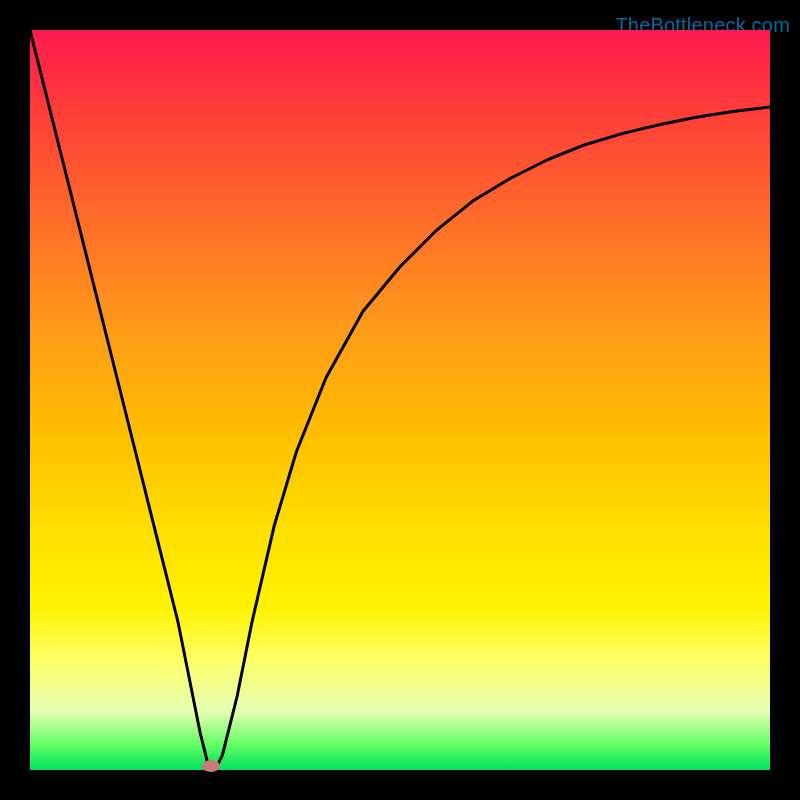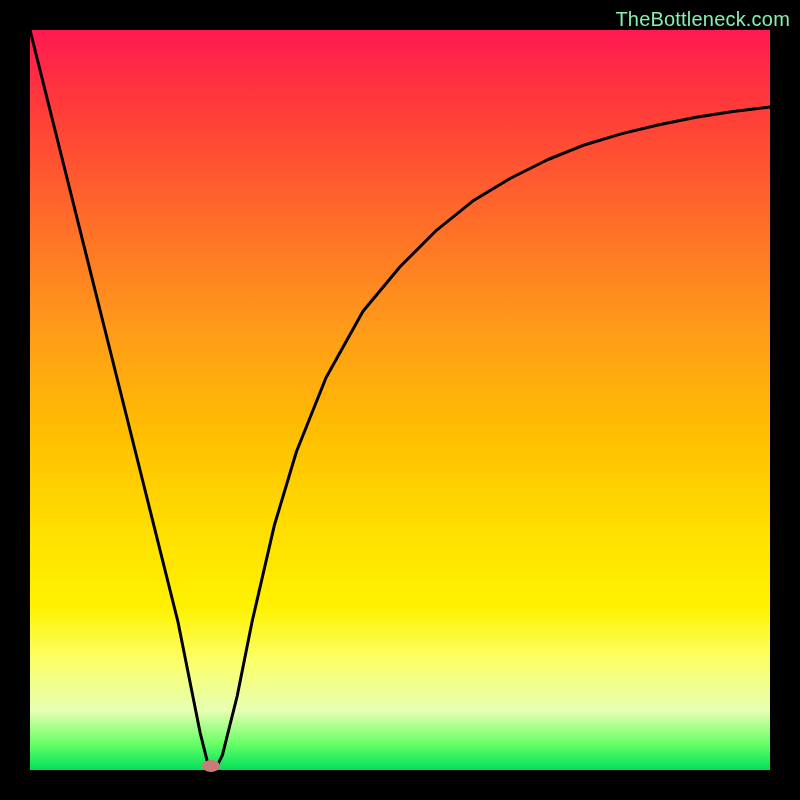--- a/index.html
+++ b/index.html
@@ -48,23 +48,23 @@
   .marker {
     position: absolute;
     width: 18px;
     height: 12px;
     background: #c97a7a;
     border-radius: 50%;
     transform: translate(-50%, -50%);
   }
   .watermark {
     position: absolute;
-    top: 8px;
+    top: 14px;
     right: 10px;
-    color: #86efac;
+    color: #0369a1;
     font-size: 20px;
     font-weight: 500;
     letter-spacing: 0.2px;
     user-select: none;
   }
 </style>
 </head>
 <body>
 
 <div class="frame">

